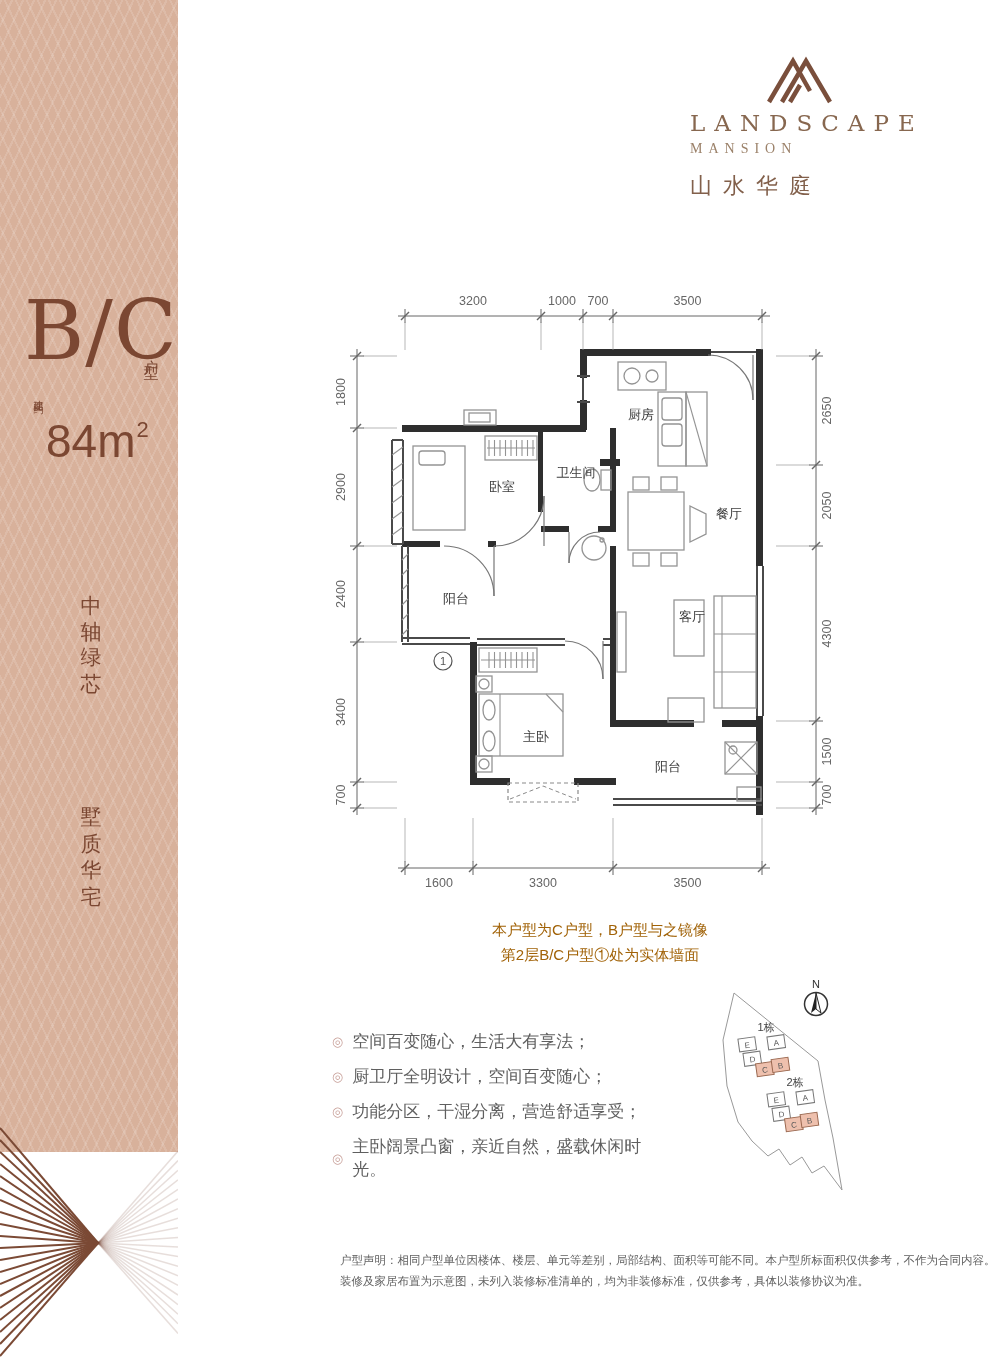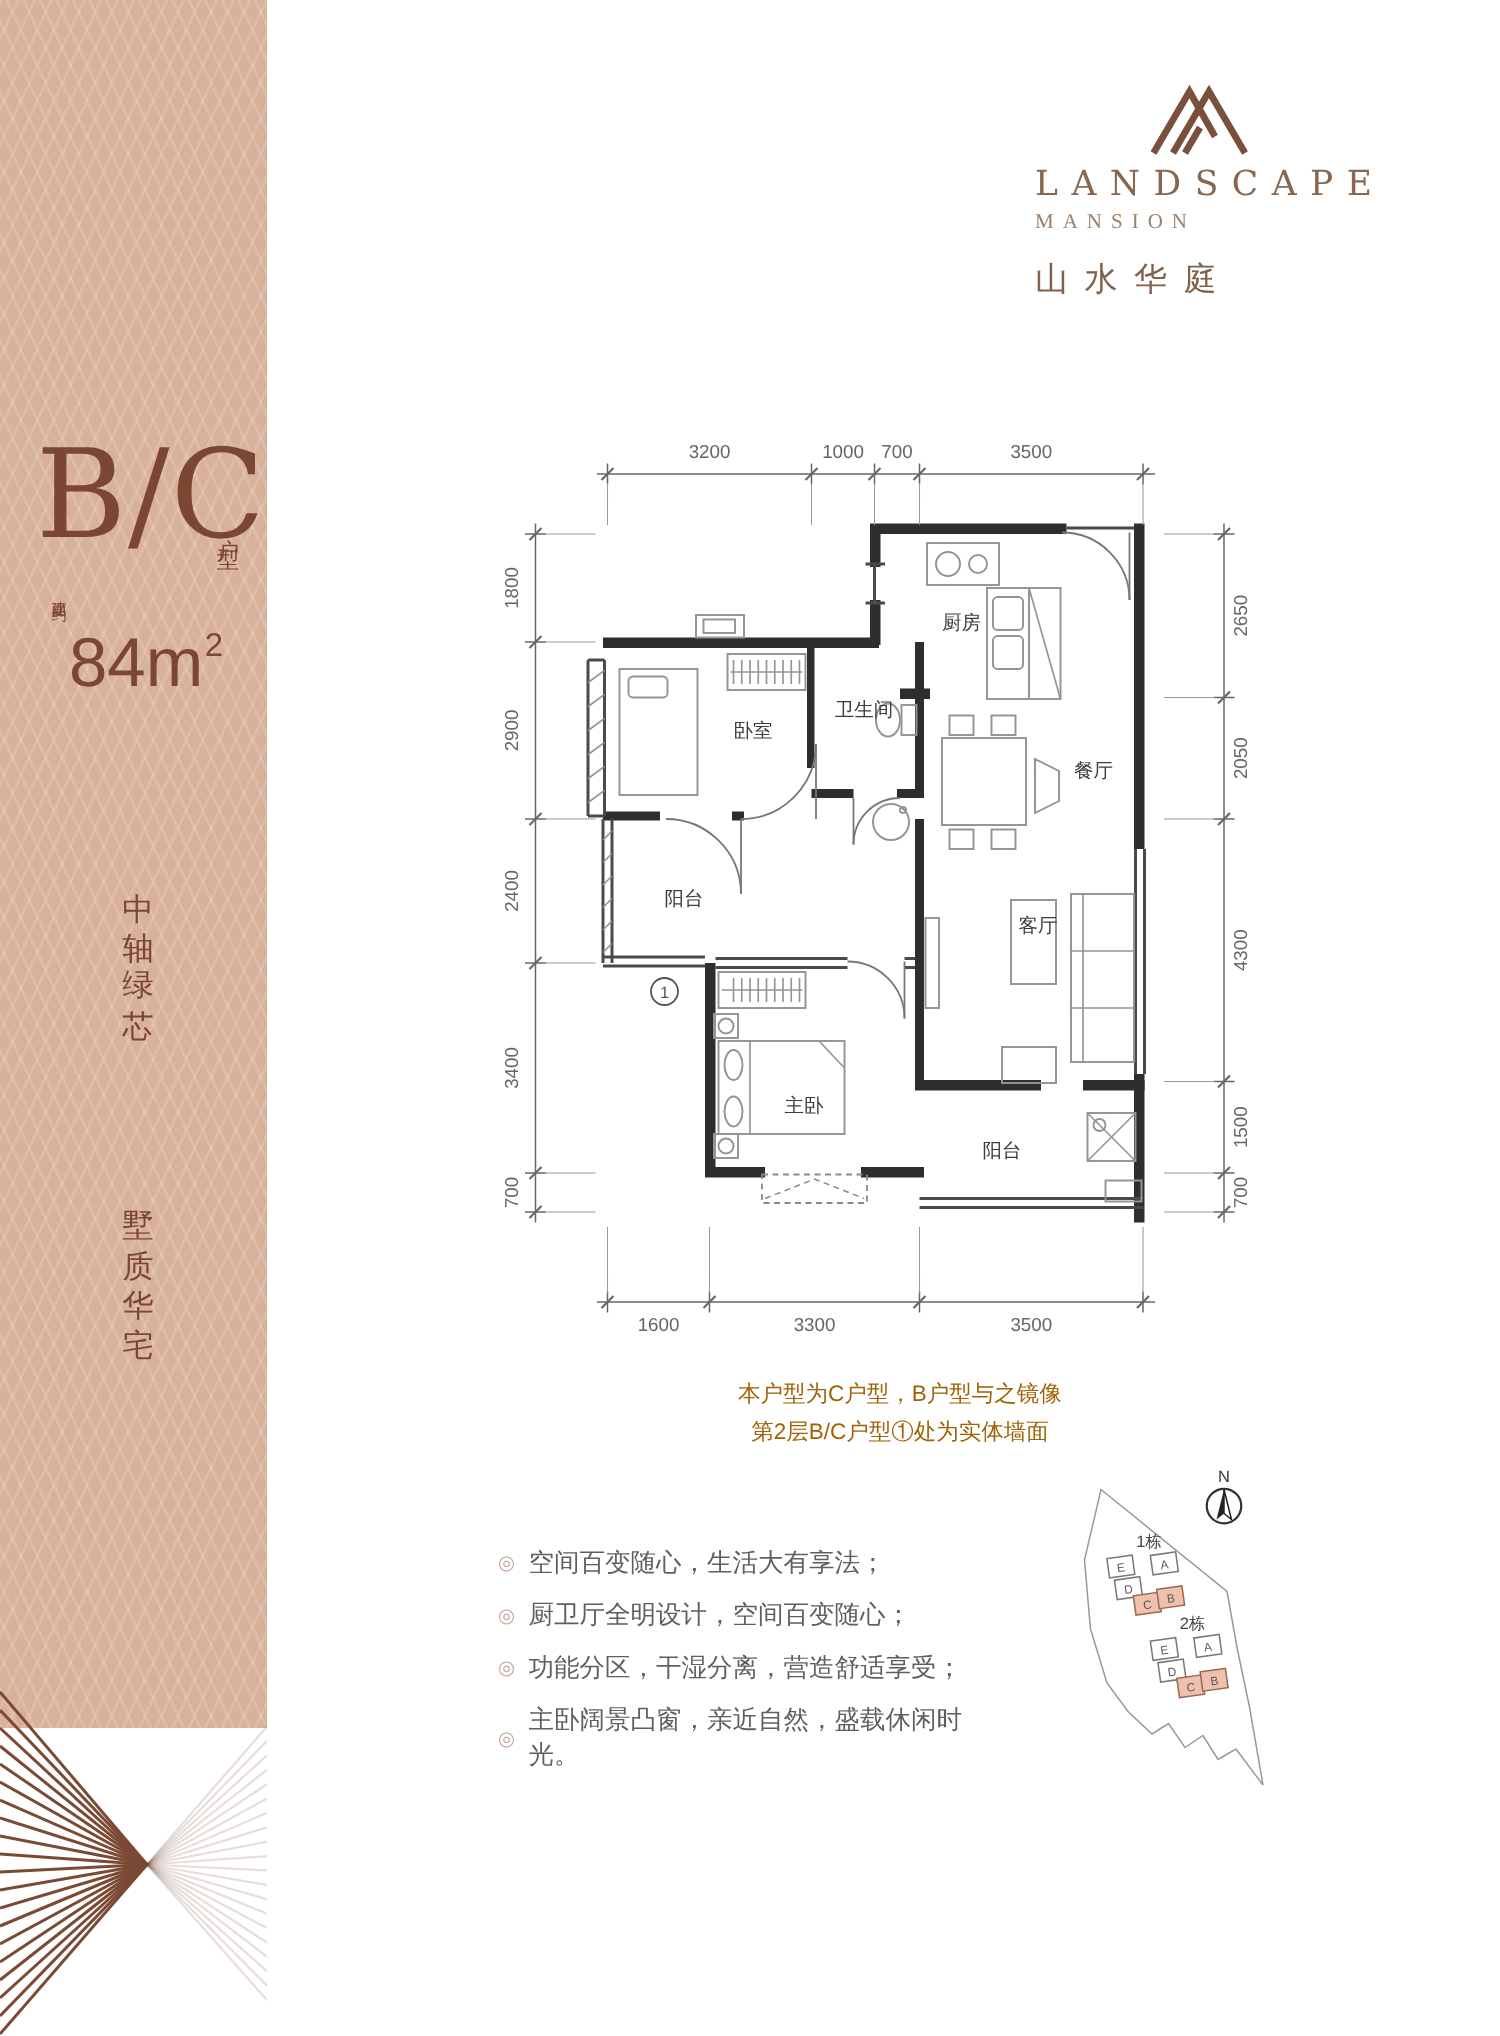--- a/index.html
+++ b/index.html
@@ -388,14 +388,18 @@
         <text x="780.5" y="1115" font-size="8" fill="#5a5a5a" text-anchor="middle">D</text>
         <rect x="798" y="1092" width="17" height="13" fill="#fff" stroke="#777" stroke-width="1"></rect>
         <text x="806.5" y="1102" font-size="8" fill="#5a5a5a" text-anchor="middle">A</text>
         <rect x="783" y="1117" width="17" height="13" fill="#eec0ad" stroke="#9a6850" stroke-width="1"></rect>
         <text x="791.5" y="1127" font-size="8" fill="#5a5a5a" text-anchor="middle">C</text>
         <rect x="799" y="1115" width="17" height="13" fill="#eec0ad" stroke="#9a6850" stroke-width="1"></rect>
         <text x="807.5" y="1125" font-size="8" fill="#5a5a5a" text-anchor="middle">B</text>
       </g>
     </svg>
 
+  <div class="disclaimer">
+    <div>户型声明：相同户型单位因楼体、楼层、单元等差别，局部结构、面积等可能不同。本户型所标面积仅供参考，不作为合同内容。</div>
+    <div>装修及家居布置为示意图，未列入装修标准清单的，均为非装修标准，仅供参考，具体以装修协议为准。</div>
+  </div>
 
 </div>
 
 </body></html>

